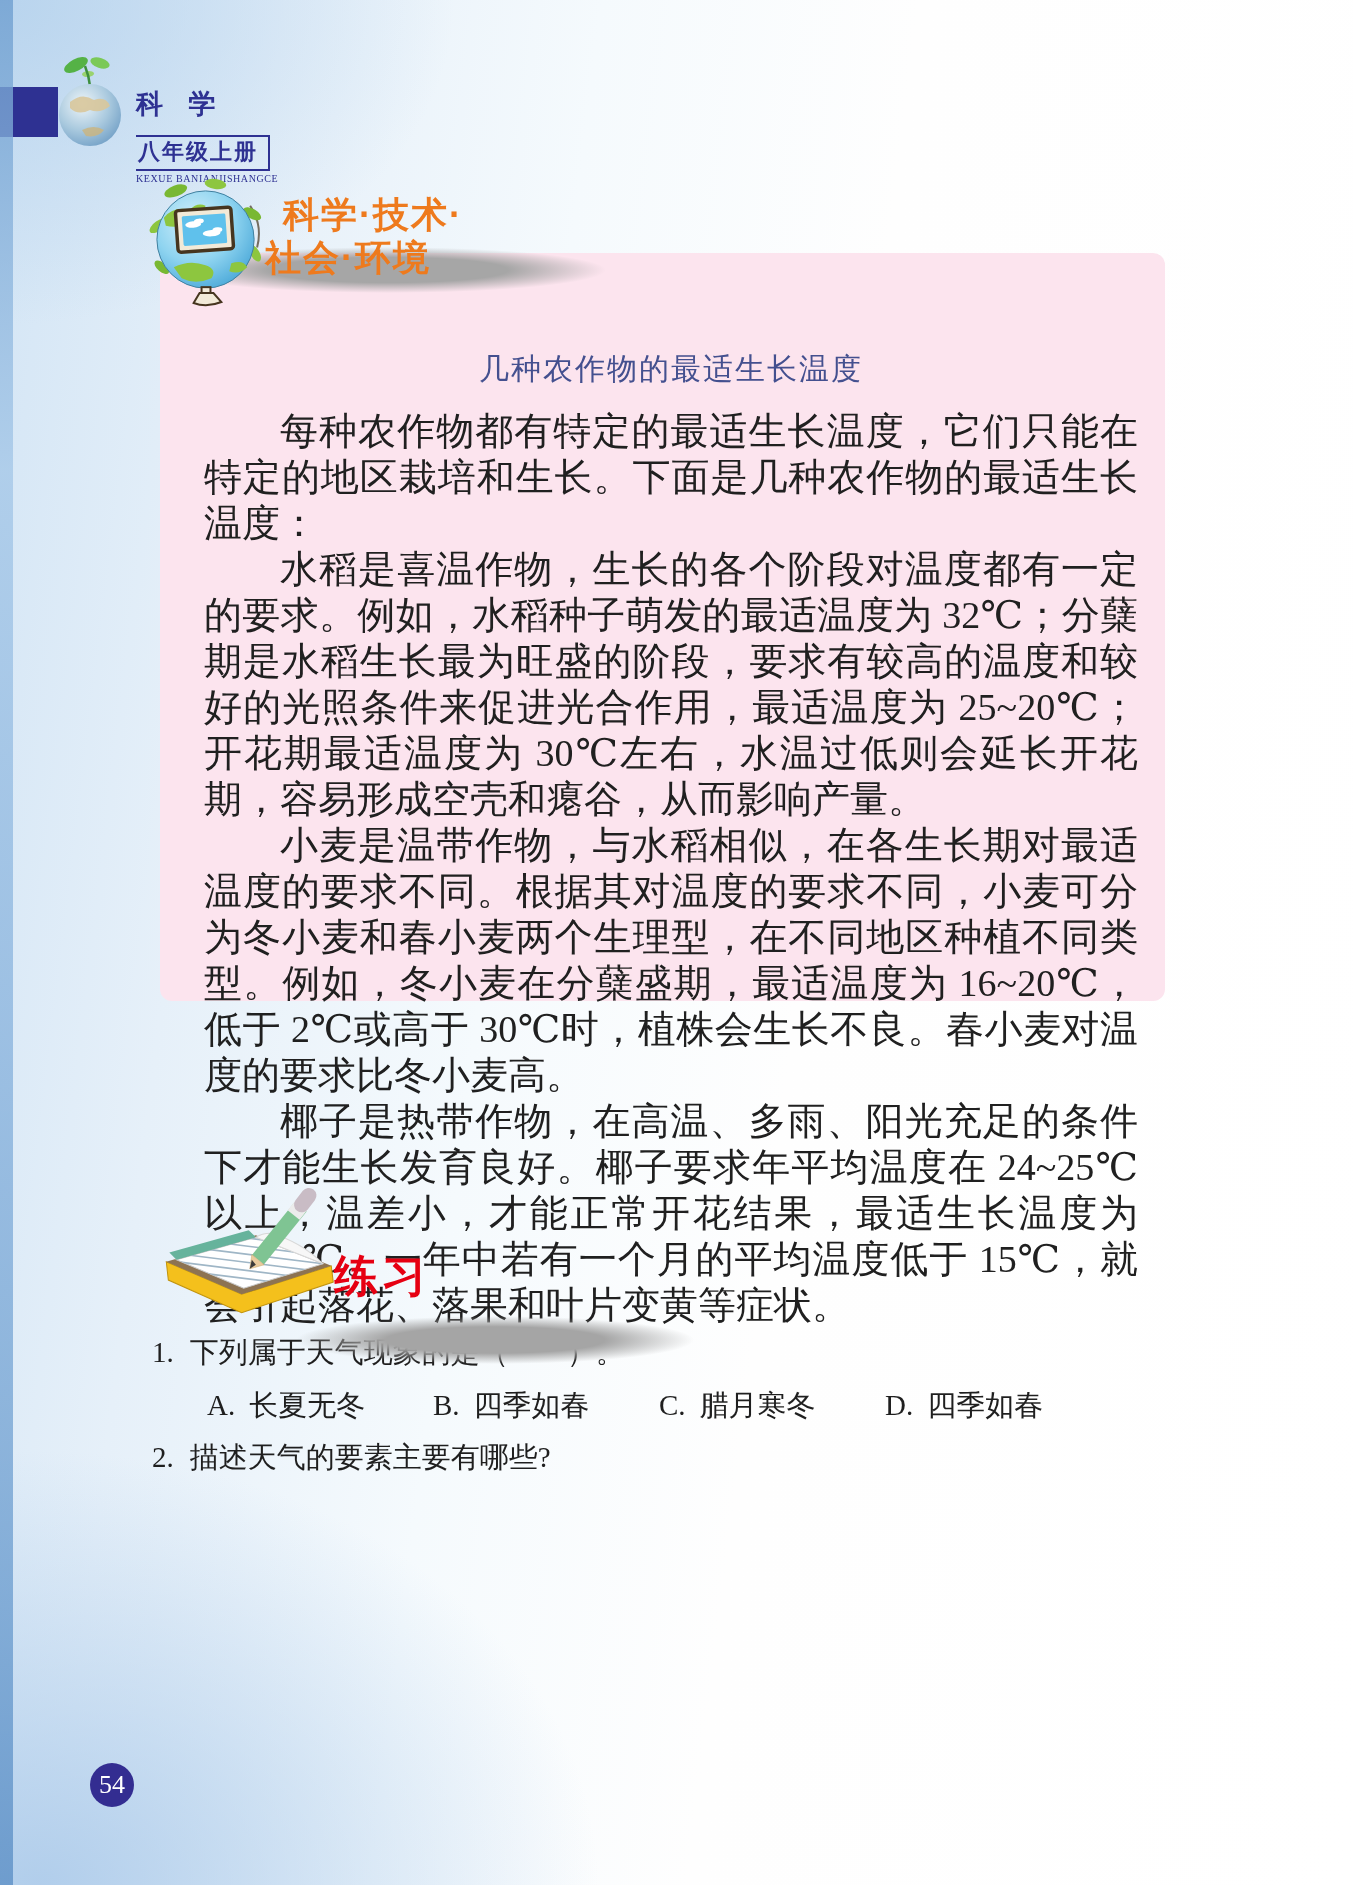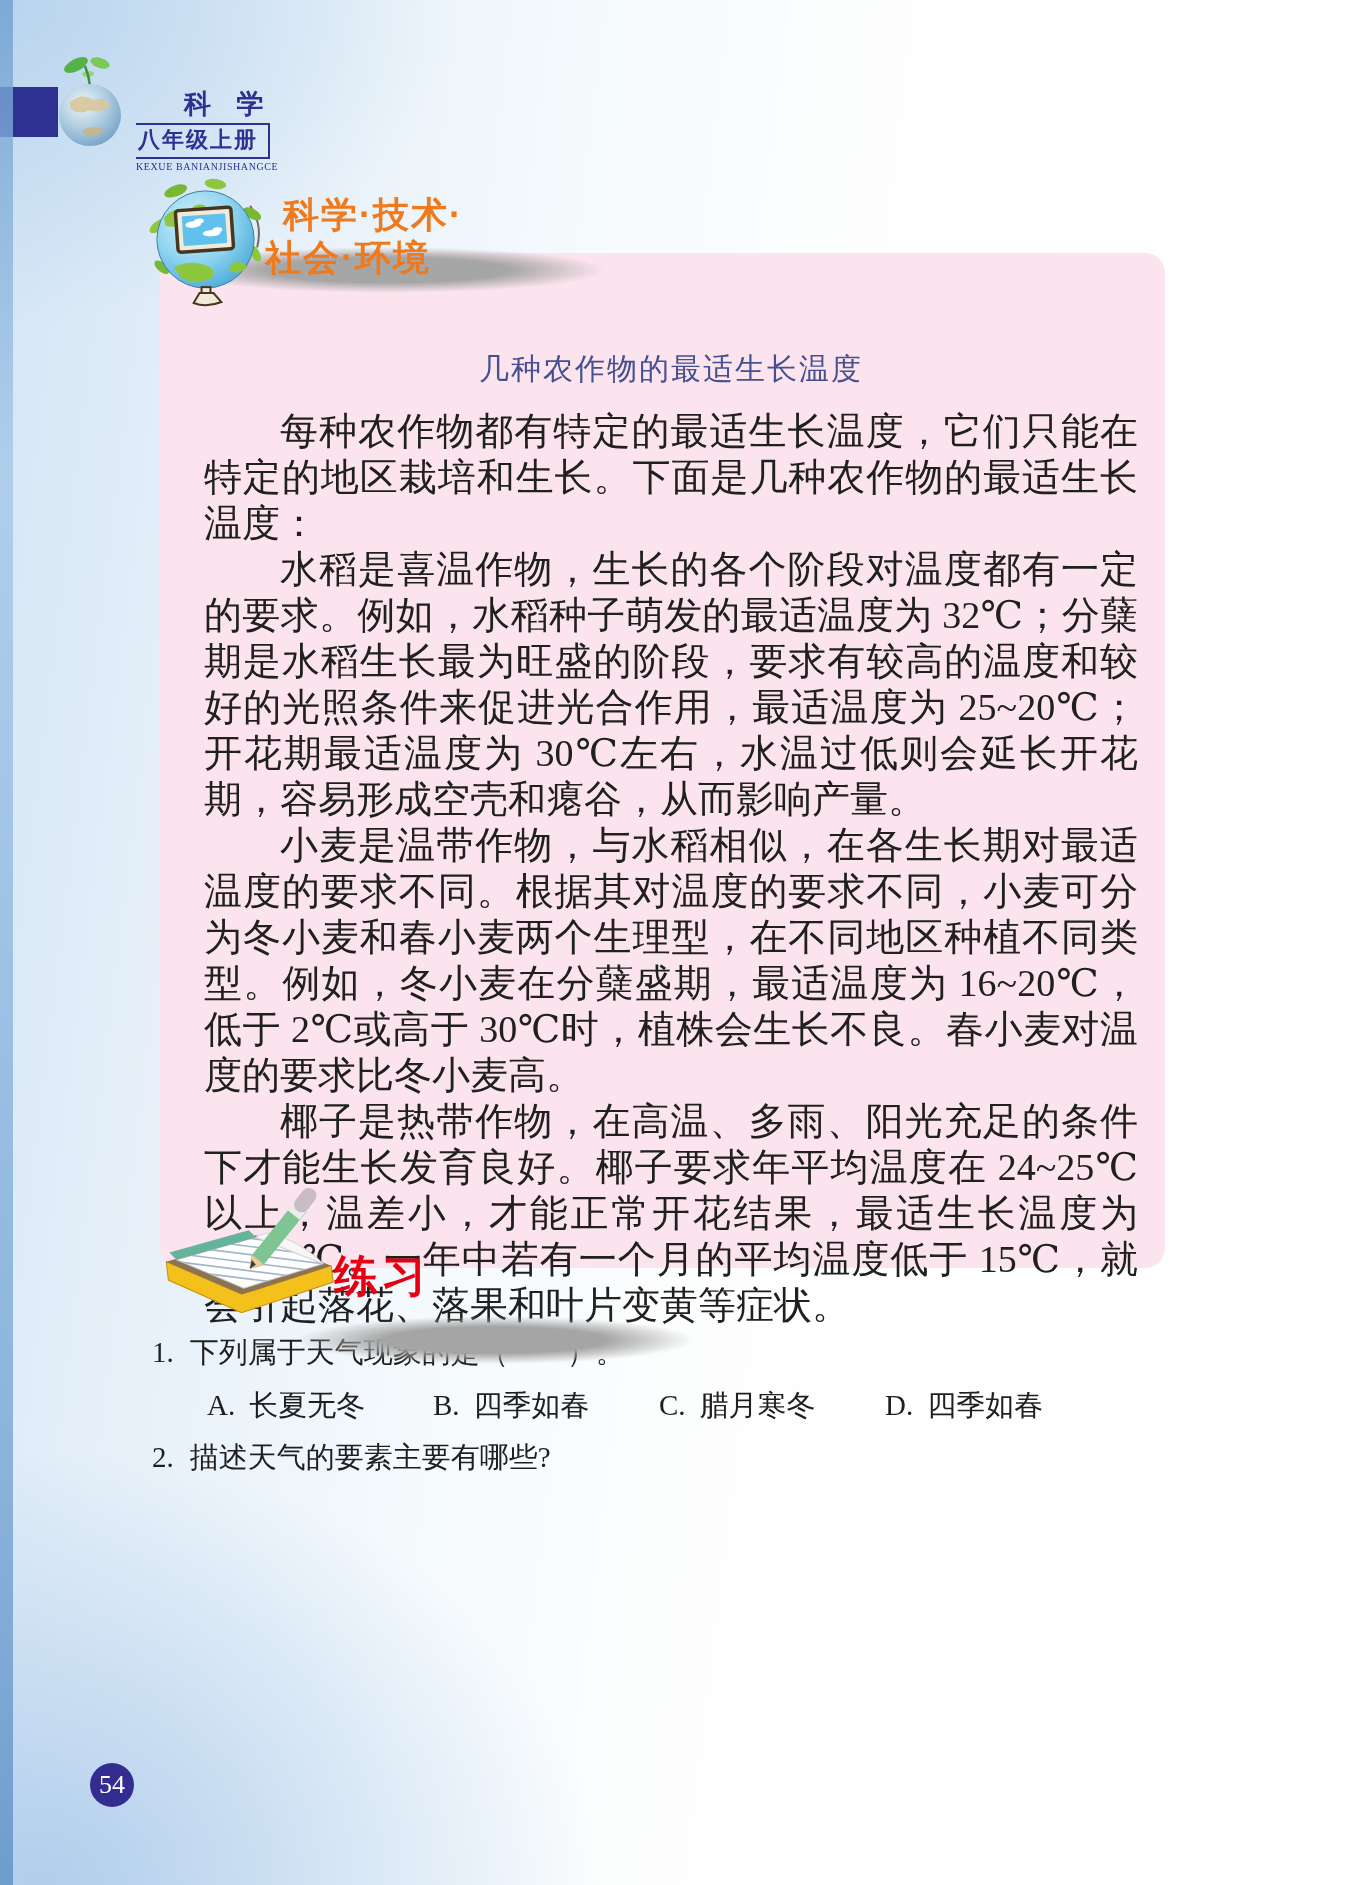--- a/index.html
+++ b/index.html
@@ -16,39 +16,39 @@
     position:absolute; left:0; top:0; width:13px; height:100%; z-index:6;
     background:linear-gradient(180deg,#6f9fd0,#a6c8e8 25%,#8cb5de 55%,#6f9fd0 85%,#5d90c6);
     opacity:.8;
   }
 
   
   .m-bar { position:absolute; left:0; top:87px; width:58px; height:50px; background:#2e3192; }
   .m-globe { position:absolute; left:54px; top:52px; width:72px; height:96px; }
   .m-text { position:absolute; left:136px; top:86px; }
   .m-subject { font-family:"Liberation Sans","DejaVu Sans",sans-serif; font-size:27px; font-weight:700;
-    color:#2e3192; letter-spacing:9px; white-space:nowrap;margin-left:48px; }
+    color:#2e3192; letter-spacing:9px; white-space:nowrap; }
   .m-grade { display:inline-block; border:2px solid #2e3192; border-left:none; padding:0 10px 2px 2px;
     font-family:"Liberation Sans","DejaVu Sans",sans-serif; font-size:22px; font-weight:700;
-    color:#2e3192; letter-spacing:2px; margin-top:1px; white-space:nowrap; }
+    color:#2e3192; letter-spacing:2px; margin-top:13px; white-space:nowrap; }
   .m-pinyin { font-size:10px; color:#2e3192; letter-spacing:.6px; margin-top:2px; white-space:nowrap; }
 
   
   .sts-shadow { position:absolute; left:170px; top:247px; width:436px; height:46px; z-index:2;
     border-radius:50%;
     background:radial-gradient(closest-side,#a6a6a6 55%, rgba(166,166,166,0) 100%); }
   .sts-globe-icon { position:absolute; left:146px; top:176px; width:124px; height:134px; z-index:5; }
   .sts-heading { position:absolute; left:252px; top:193px; z-index:4; color:#ee7a1d;
     font-family:"Liberation Sans","DejaVu Sans",sans-serif; font-weight:700; font-size:36px;
     line-height:43px; letter-spacing:2px; white-space:nowrap;margin-left:13px; }
   .sts-l1 { margin-left:18px; }
 
   
-  .pink-card { position:absolute; left:160px; top:253px; width:1005px; height:1015px; z-index:1;
-    background:#fce4ee; border-radius:20px; padding:96px 27px 0 44px; }
+  .pink-card { position:absolute; left:160px; top:253px; width:1005px; height:748px; z-index:1;
+    background:#fce4ee; border-radius:12px; padding:96px 27px 0 44px; }
   .card-title { font-family:"Liberation Sans","DejaVu Sans",sans-serif; font-weight:400;
     font-size:30px; color:#44508f; text-align:center; letter-spacing:2px; margin-bottom:18px; }
   .card-body p { font-size:38px; line-height:46px; text-indent:2em; text-align:justify; color:#202020; }
 
   
   .ex-shadow { position:absolute; left:296px; top:1316px; width:398px; height:48px; z-index:1;
     border-radius:50%;
     background:radial-gradient(closest-side,#a5a5a5 55%, rgba(165,165,165,0) 100%); }
   .ex-notebook { position:absolute; left:150px; top:1172px; width:224px; height:153px; z-index:3; }
   .ex-title { position:absolute; left:334px; top:1247px; z-index:4; font-size:44px; font-weight:700;

